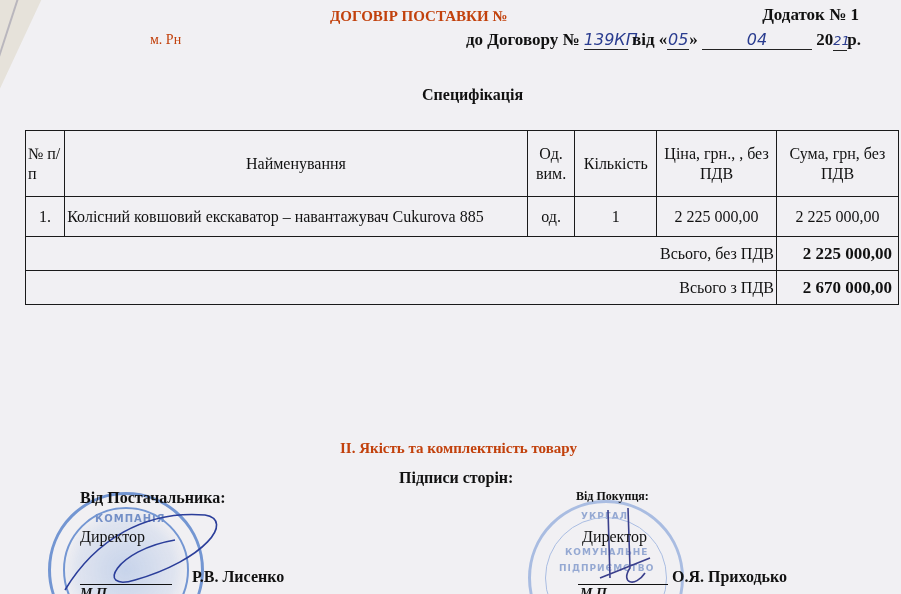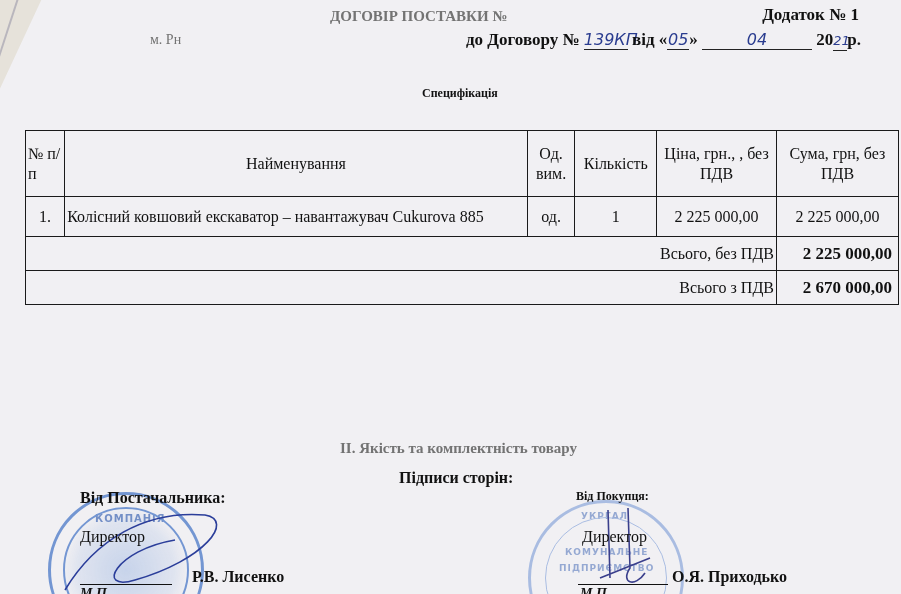--- a/index.html
+++ b/index.html
@@ -11,38 +11,38 @@
   }
   .page-edge {
     position:absolute; left:0; top:0; width:60px; height:90px;
     background:linear-gradient(115deg,#e6e2da 0%,#e6e2da 40%, transparent 41%);
   }
   .page-edge-line {
     position:absolute; left:18px; top:-5px; width:2px; height:95px;
     background:#b9b6bd; transform:rotate(18deg); transform-origin:top left;
   }
   
-  .ghost { position:absolute; color:#737373; font-size:14px; white-space:nowrap; }
+  .ghost { position:absolute; color:#c2410c; font-size:14px; white-space:nowrap; }
   .ghost.bold { font-weight:bold; font-size:15px; }
 
   .addendum-title {
     position:absolute; right:42px; top:5px;
     font-weight:bold; font-size:17px;
   }
   .contract-line {
     position:absolute; right:40px; top:30px; font-weight:bold; font-size:17px;
     white-space:nowrap;
   }
   .hand {
     font-family:"DejaVu Sans", sans-serif; font-weight:normal; font-style:italic;
     color:#2a3c8f; display:inline-block; border-bottom:1.5px solid #222;
     text-align:center; font-size:16px; line-height:18px;
   }
   .spec-title {
-    position:absolute; left:422px; top:86px; font-weight:bold; font-size:12px;
+    position:absolute; left:422px; top:86px; font-weight:bold; font-size:16px;
   }
   table.spec {
     position:absolute; left:25px; top:130px; border-collapse:collapse;
     width:874px; font-size:16px; table-layout:fixed;
   }
   table.spec td {
     border:1.4px solid #1a1a1a; padding:0 2px; vertical-align:middle;
   }
   .c-num { width:37px; }
   .c-name { width:436px; }

